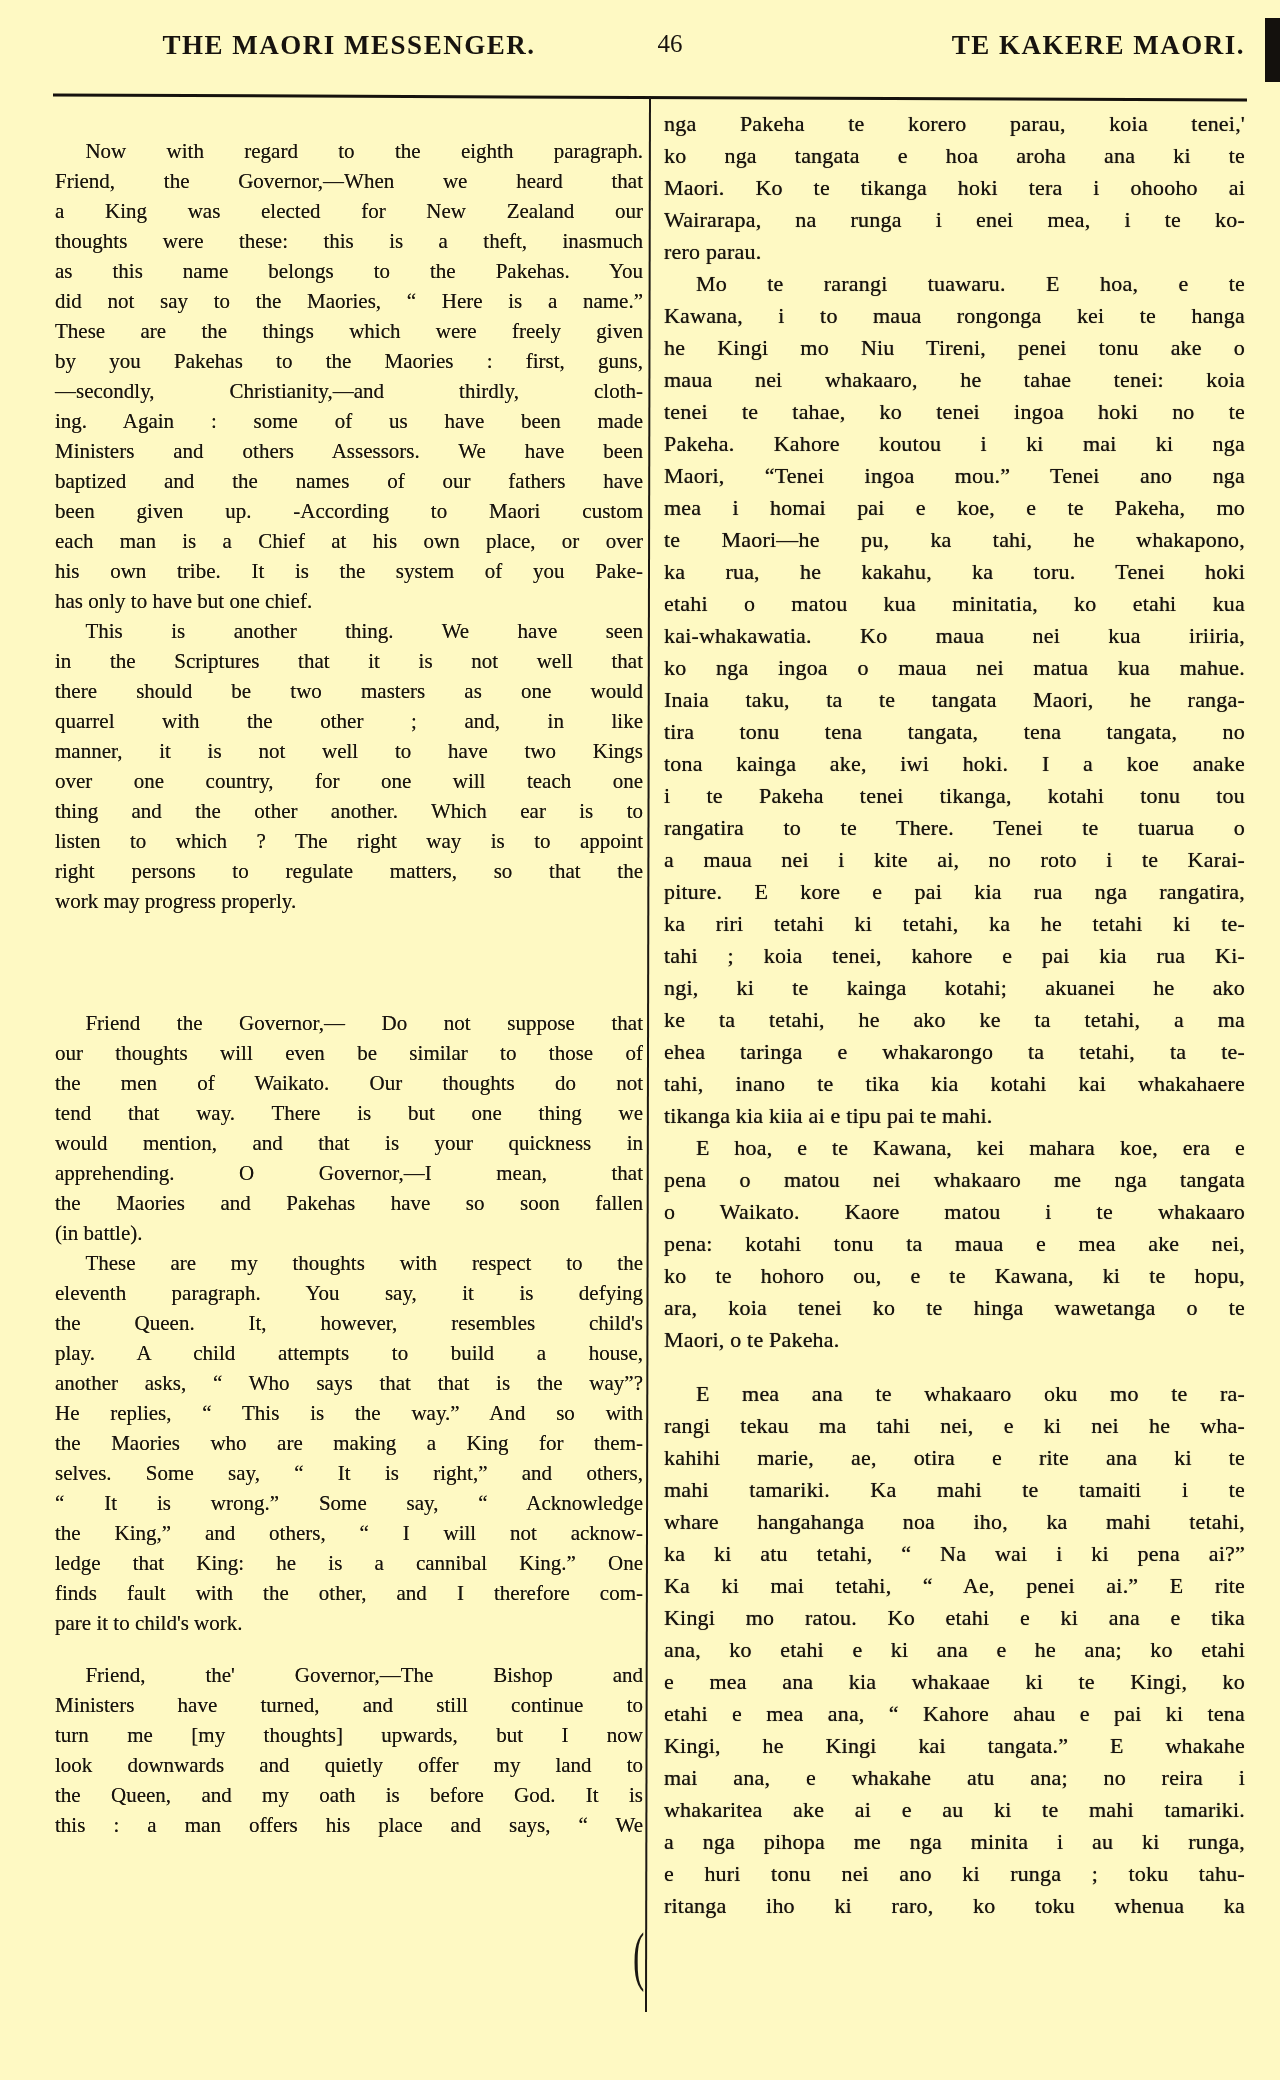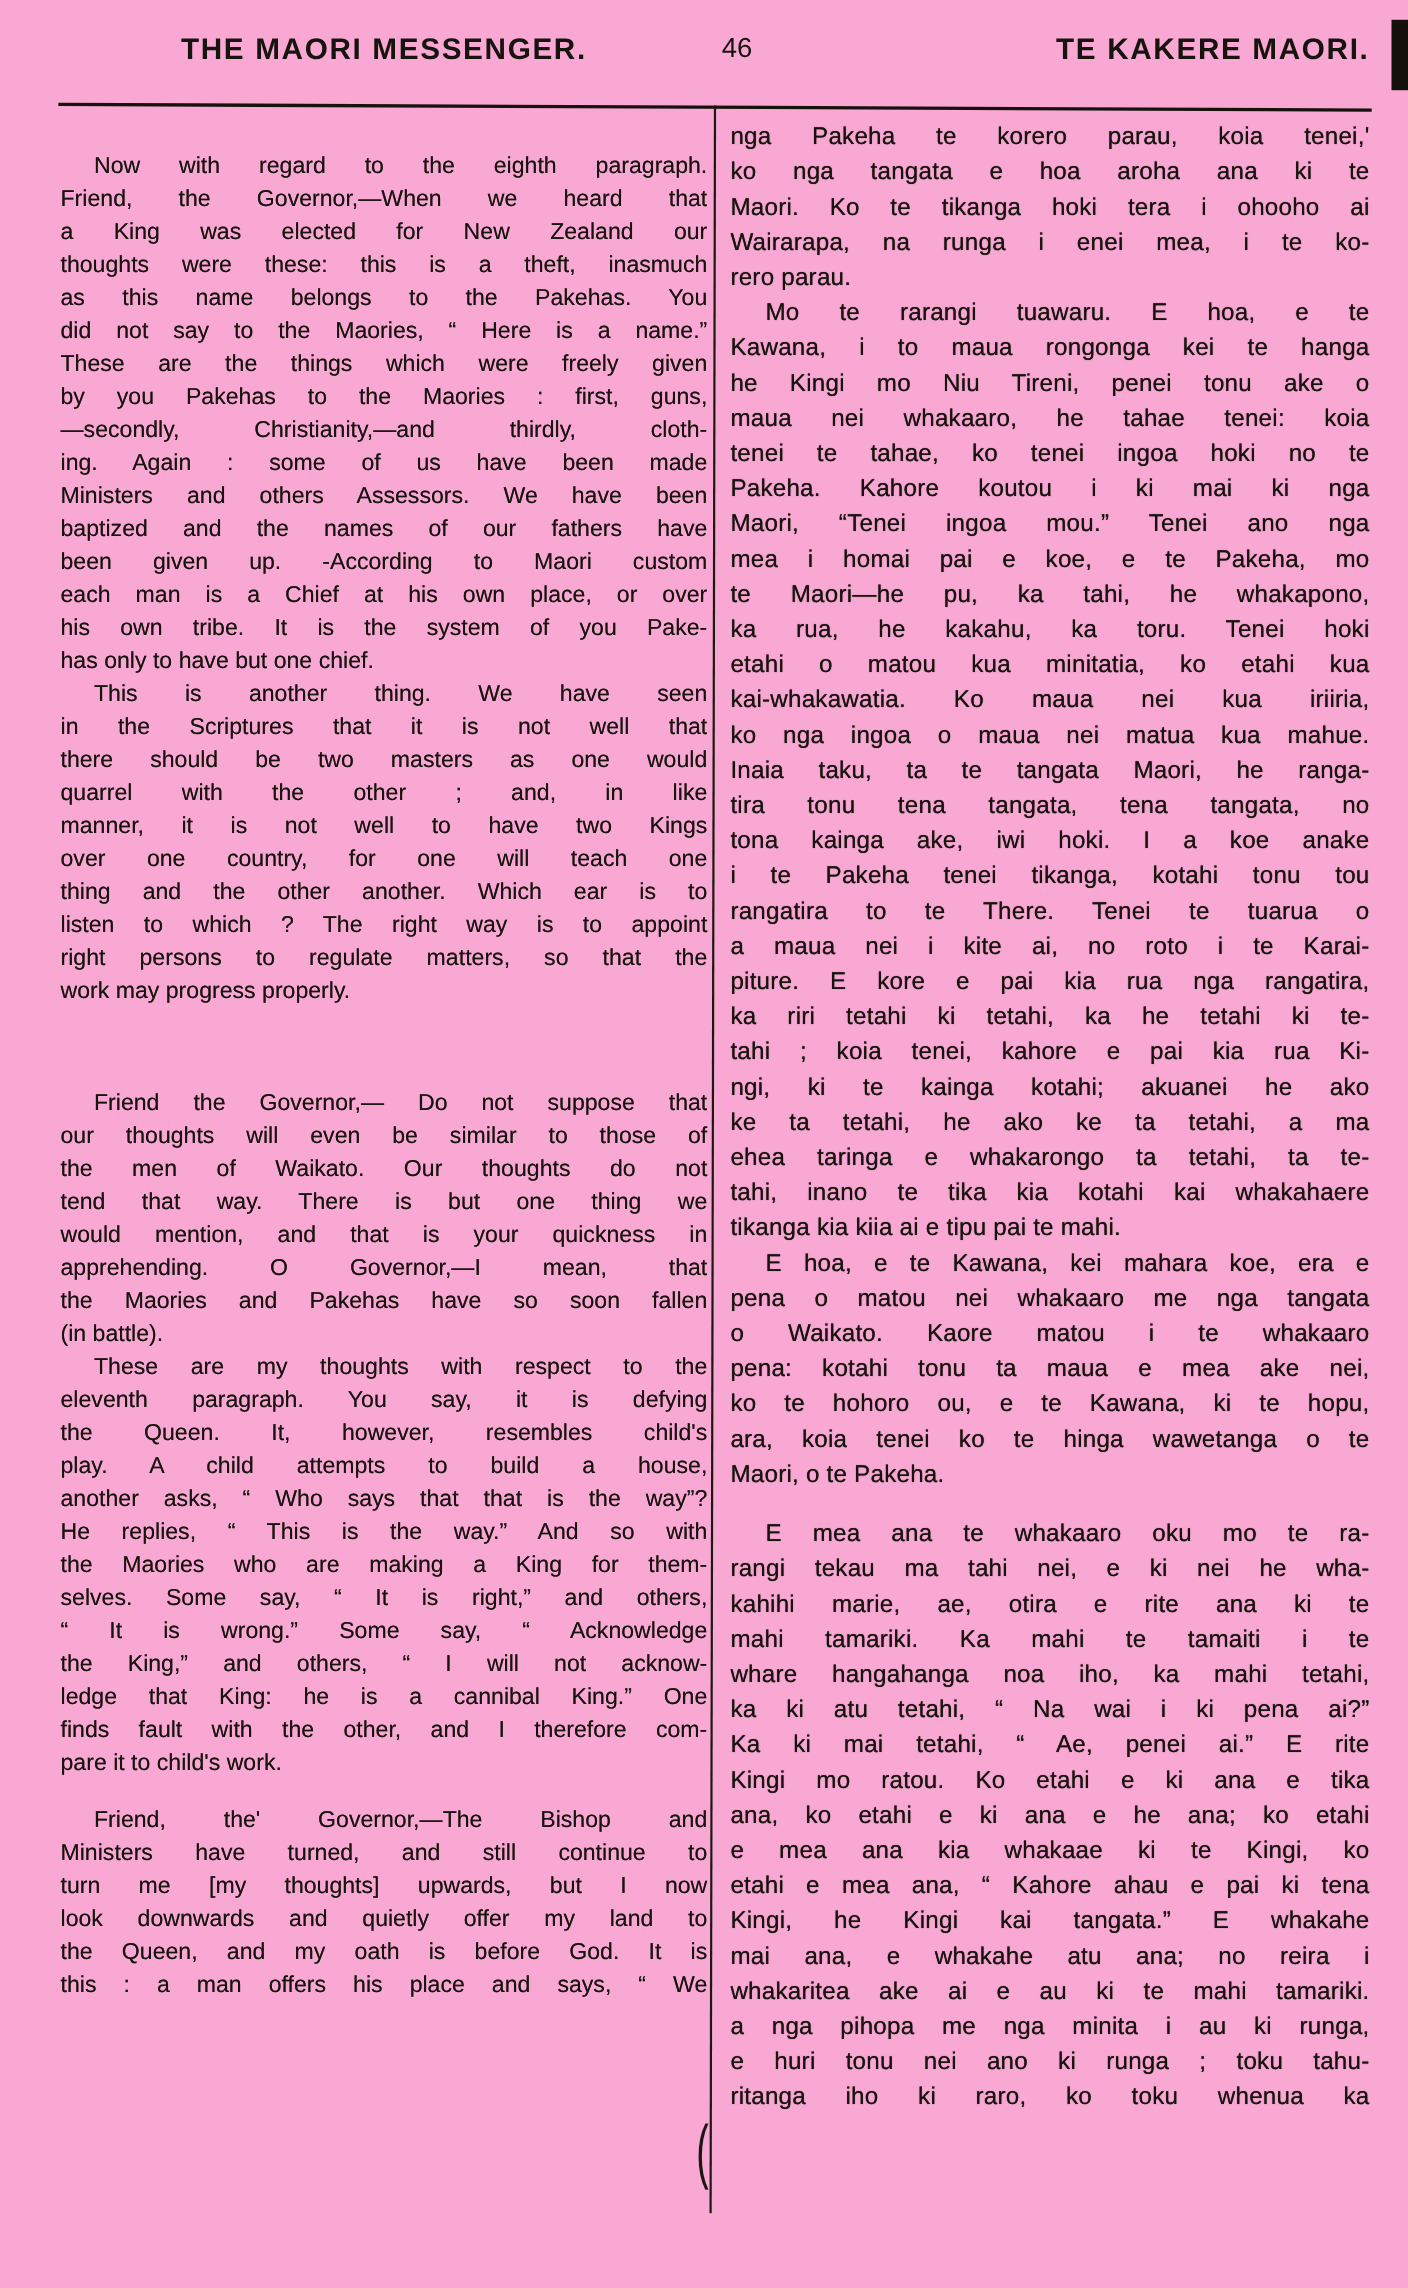--- a/index.html
+++ b/index.html
@@ -4,23 +4,23 @@
 <style>
   html, body {
     margin: 0;
     padding: 0;
     background: #faf9f5;
   }
   .page {
     position: relative;
     width: 1280px;
     height: 2080px;
-    background: #f9a8d4;
+    background: #fef9c3;
     overflow: hidden;
-    font-family: Liberation Sans, sans-serif;
+    font-family: Liberation Serif, serif;
     color: #17130e;
   }
   
   .hdr-item { position: absolute; top: 30px; font-weight: bold; font-size: 27px; letter-spacing: 1.5px; white-space: nowrap; }
   .hdr-title-en { left: 55px;  width: 588px; text-align: center; }
   .hdr-page-num { left: 610px; width: 120px; text-align: center; font-weight: normal; font-size: 25px; letter-spacing: 0; }
   .hdr-title-mi { left: 663px; width: 582px; text-align: right; }
   .hdr-rule {
     position: absolute; left: 53px; top: 96px; width: 1194px; height: 3px;
     background: #16120d; transform: rotate(0.25deg);
@@ -34,21 +34,21 @@
   .col-left  { left: 55px;  top: 106px; width: 588px; font-size: 21px; line-height: 30px;
                text-shadow: 0 0 0.4px rgba(25,18,10,0.65); }
   .col-right { left: 664px; top: 108px; width: 581px; font-size: 22px; line-height: 32px;
                text-shadow: 0 0 0.7px rgba(25,18,10,0.85); letter-spacing: 0.2px; }
   .col-divider {
     position: absolute; left: 647px; top: 96px; width: 2px; height: 1916px;
     background: #1c1813; transform: rotate(0.12deg);
   }
   .para { margin: 0; }
   .gap-line { margin-top: 30px; }
-  .gap-large { margin-top: 72px; }
+  .gap-large { margin-top: 92px; }
   .gap-half { margin-top: 22px; }
   .ln { text-align: justify; text-align-last: justify; white-space: normal; }
   .ln-end { text-align-last: left; }
   .indent .ln:first-child { text-indent: 1.45em; }
 </style>
 </head>
 <body>
 
 <div class="page">
 

